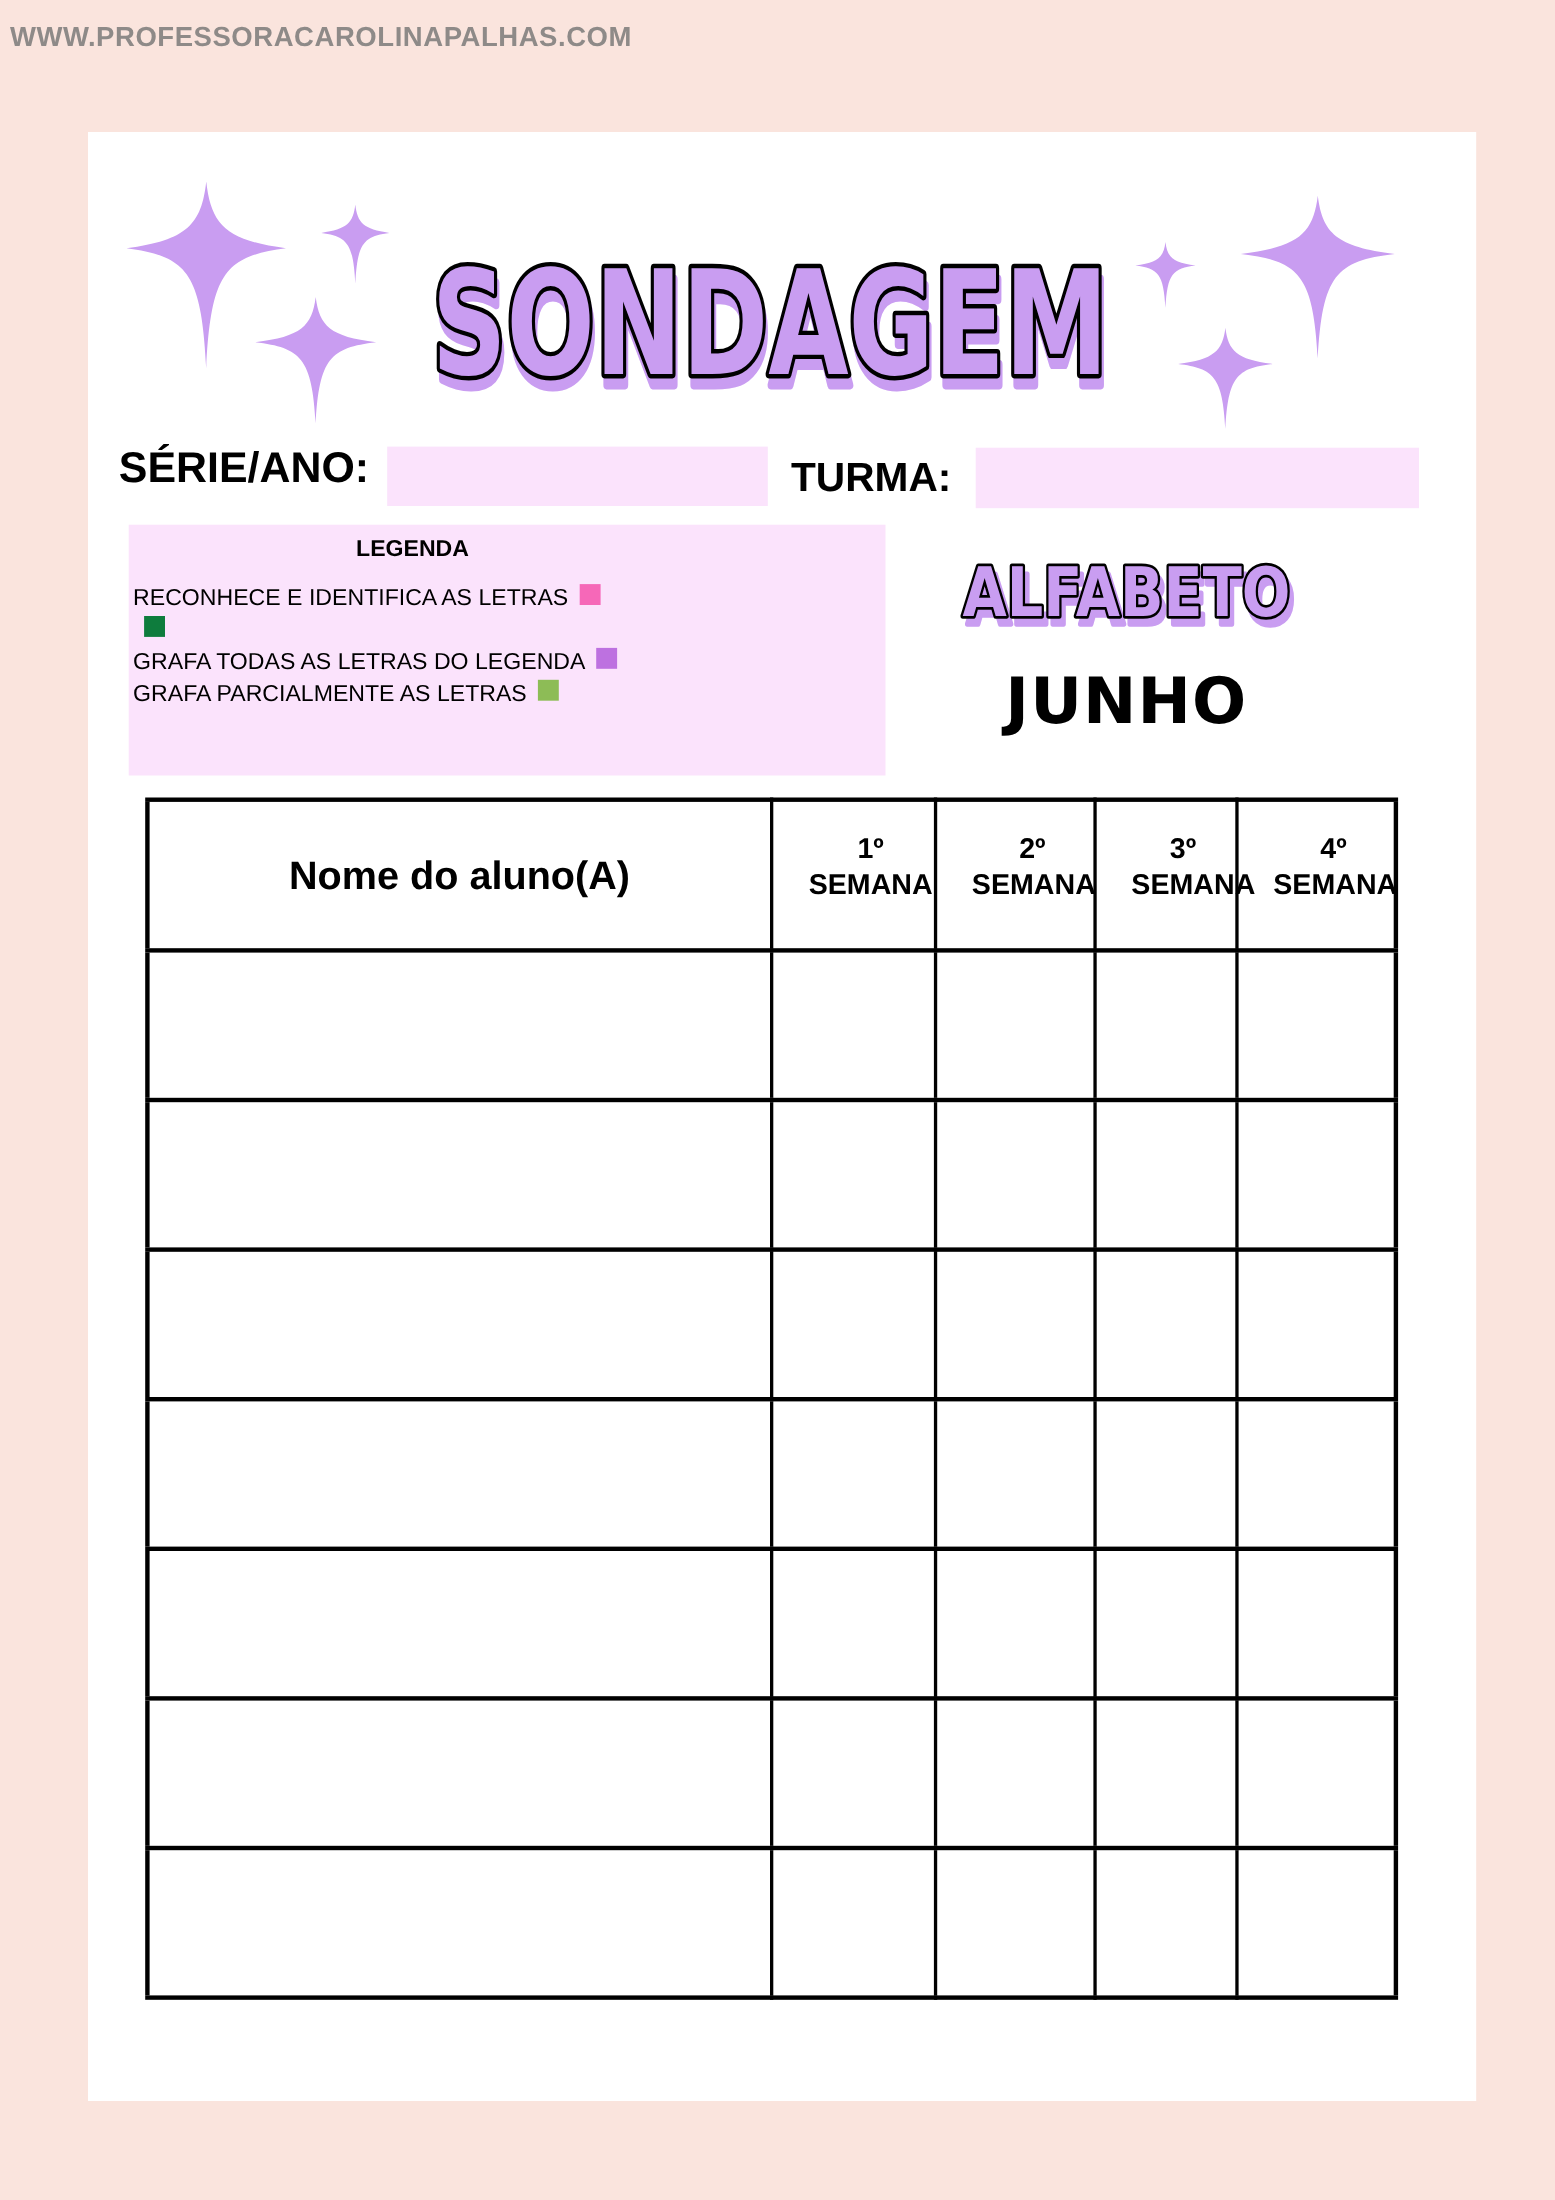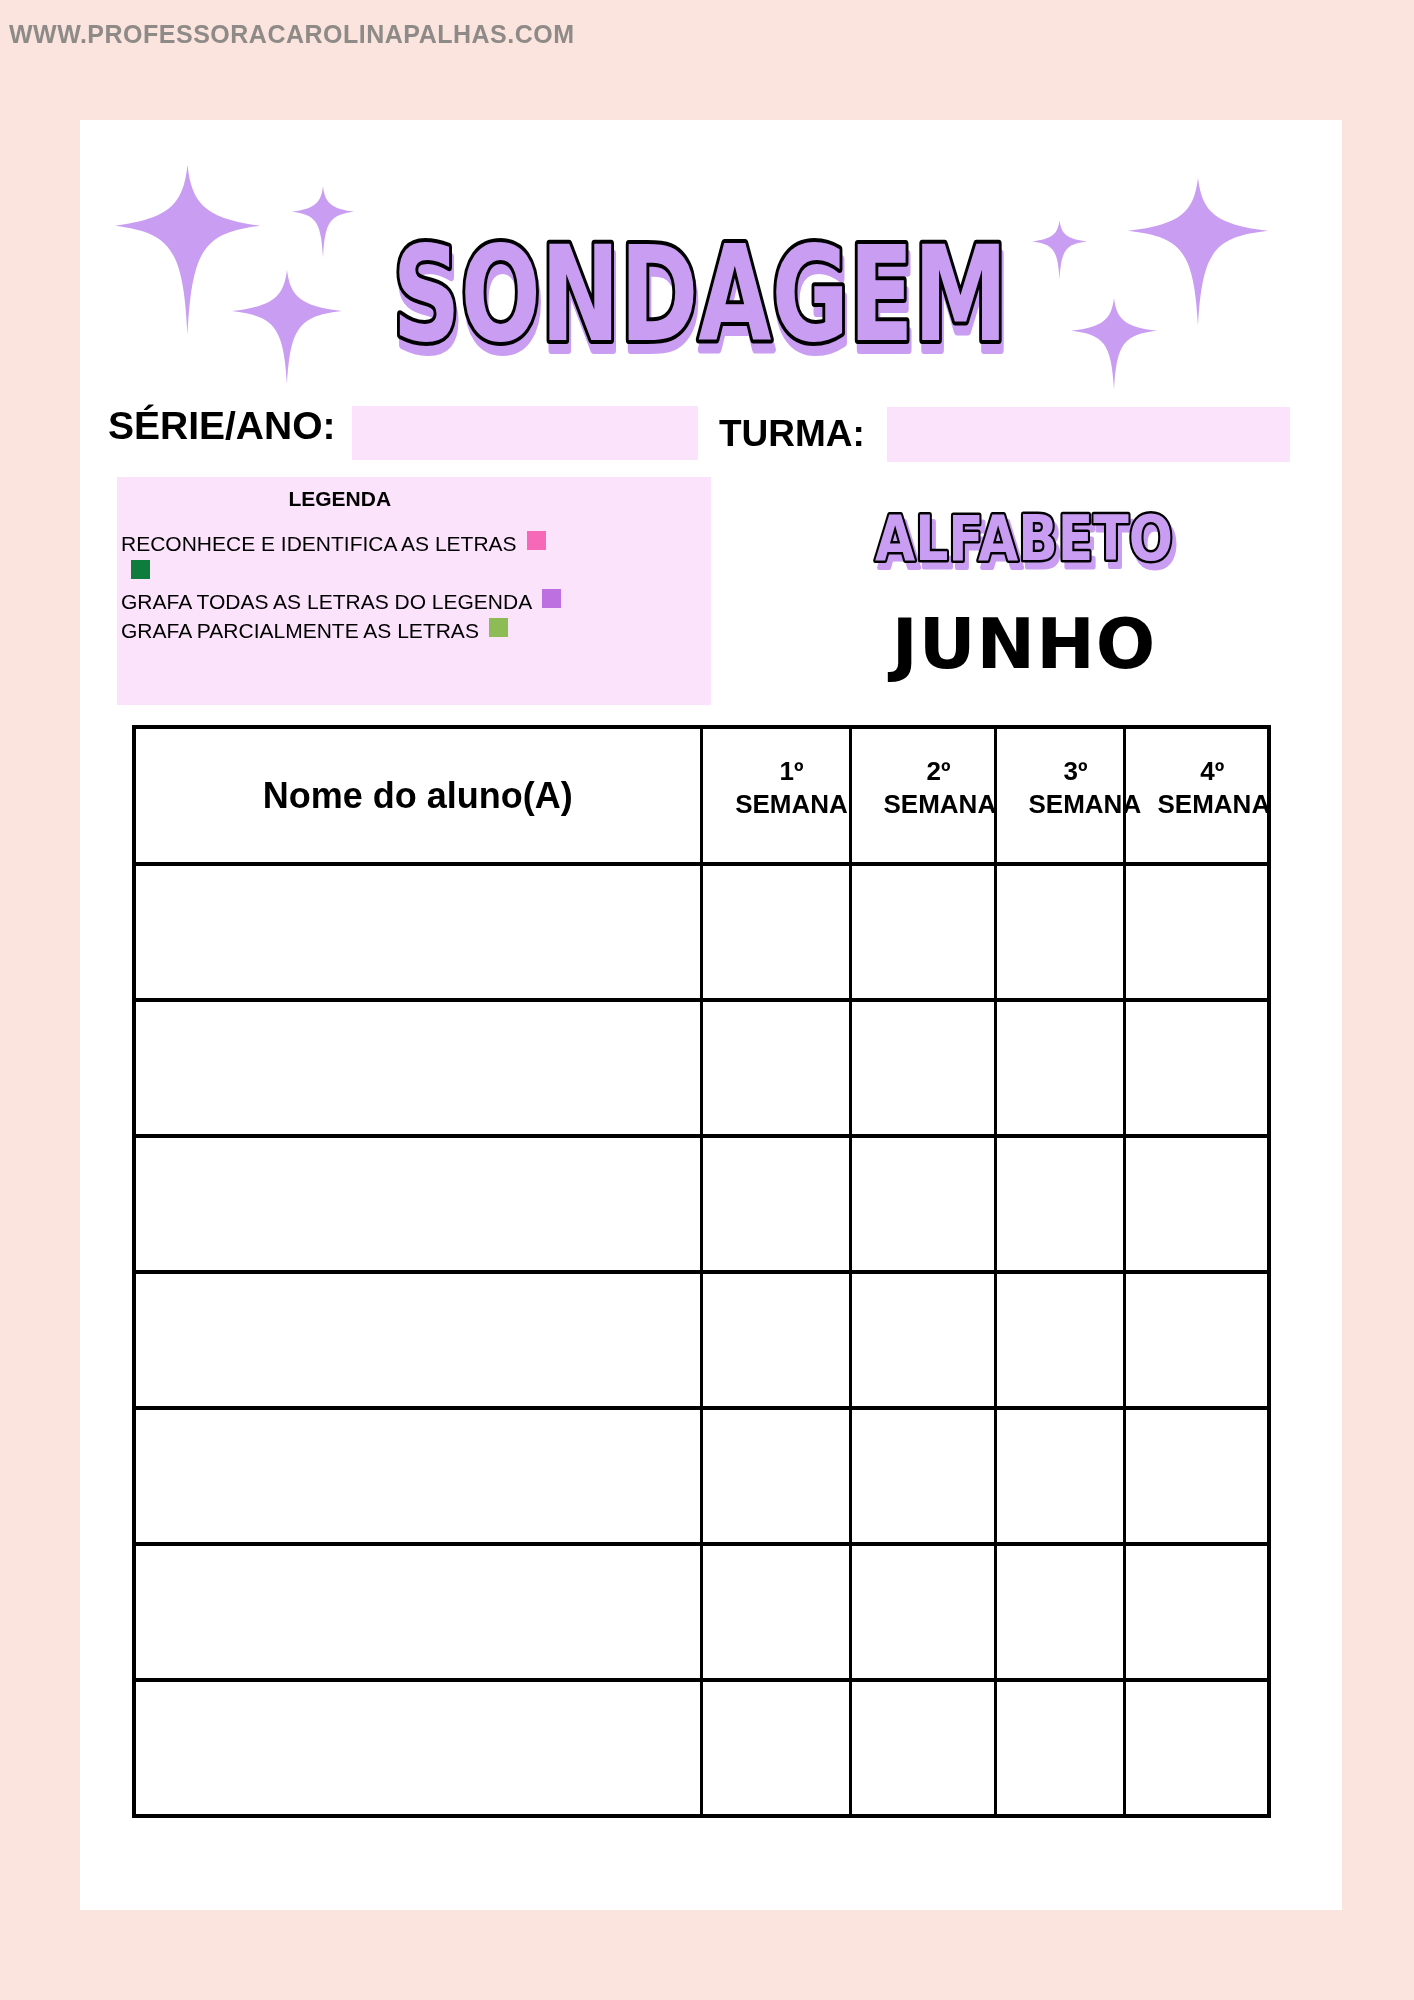--- a/index.html
+++ b/index.html
@@ -48,32 +48,32 @@
   .subject-svg text{
     font-family:"DejaVu Sans",sans-serif;font-weight:bold;font-size:62px;
     text-anchor:middle;paint-order:stroke;stroke-linejoin:round;
   }
   .subject-shadow{fill:var(--accent_purple);stroke:var(--accent_purple);stroke-width:5px;transform:translate(4px,7px);}
   .subject-main{fill:var(--accent_purple);stroke:var(--text_black);stroke-width:5px;}
 
   .month-title{
     position:absolute;left:764px;top:483px;width:360px;
     text-align:center;font-family:"DejaVu Sans",sans-serif;
-    font-size:70px;font-weight:bold;color:var(--text_black);letter-spacing:1px;
+    font-size:58px;font-weight:bold;color:var(--text_black);letter-spacing:1px;
   }
 
   .field-label{position:absolute;font-weight:bold;color:var(--text_black);}
   .serie-label{left:28px;top:284px;font-size:39px;}
   .turma-label{left:639px;top:293px;font-size:37px;}
   .field-box{position:absolute;background:var(--field_pink);}
   .serie-box{left:272px;top:286px;width:346px;height:54px;}
   .turma-box{left:807px;top:287px;width:403px;height:55px;}
 
   .legend{
-    position:absolute;left:37px;top:357px;width:594px;height:228px;
+    position:absolute;left:37px;top:357px;width:688px;height:228px;
     background:var(--field_pink);
   }
   .legend-title{
     margin-top:10px;width:75%;text-align:center;
     font-size:21px;font-weight:bold;color:var(--text_black);
   }
   .legend-items{position:absolute;left:4px;top:52px;width:580px;}
   .legend-item{display:flex;align-items:center;height:29px;}
   .legend-label{
     font-size:21px;color:var(--text_black);white-space:pre;line-height:29px;

